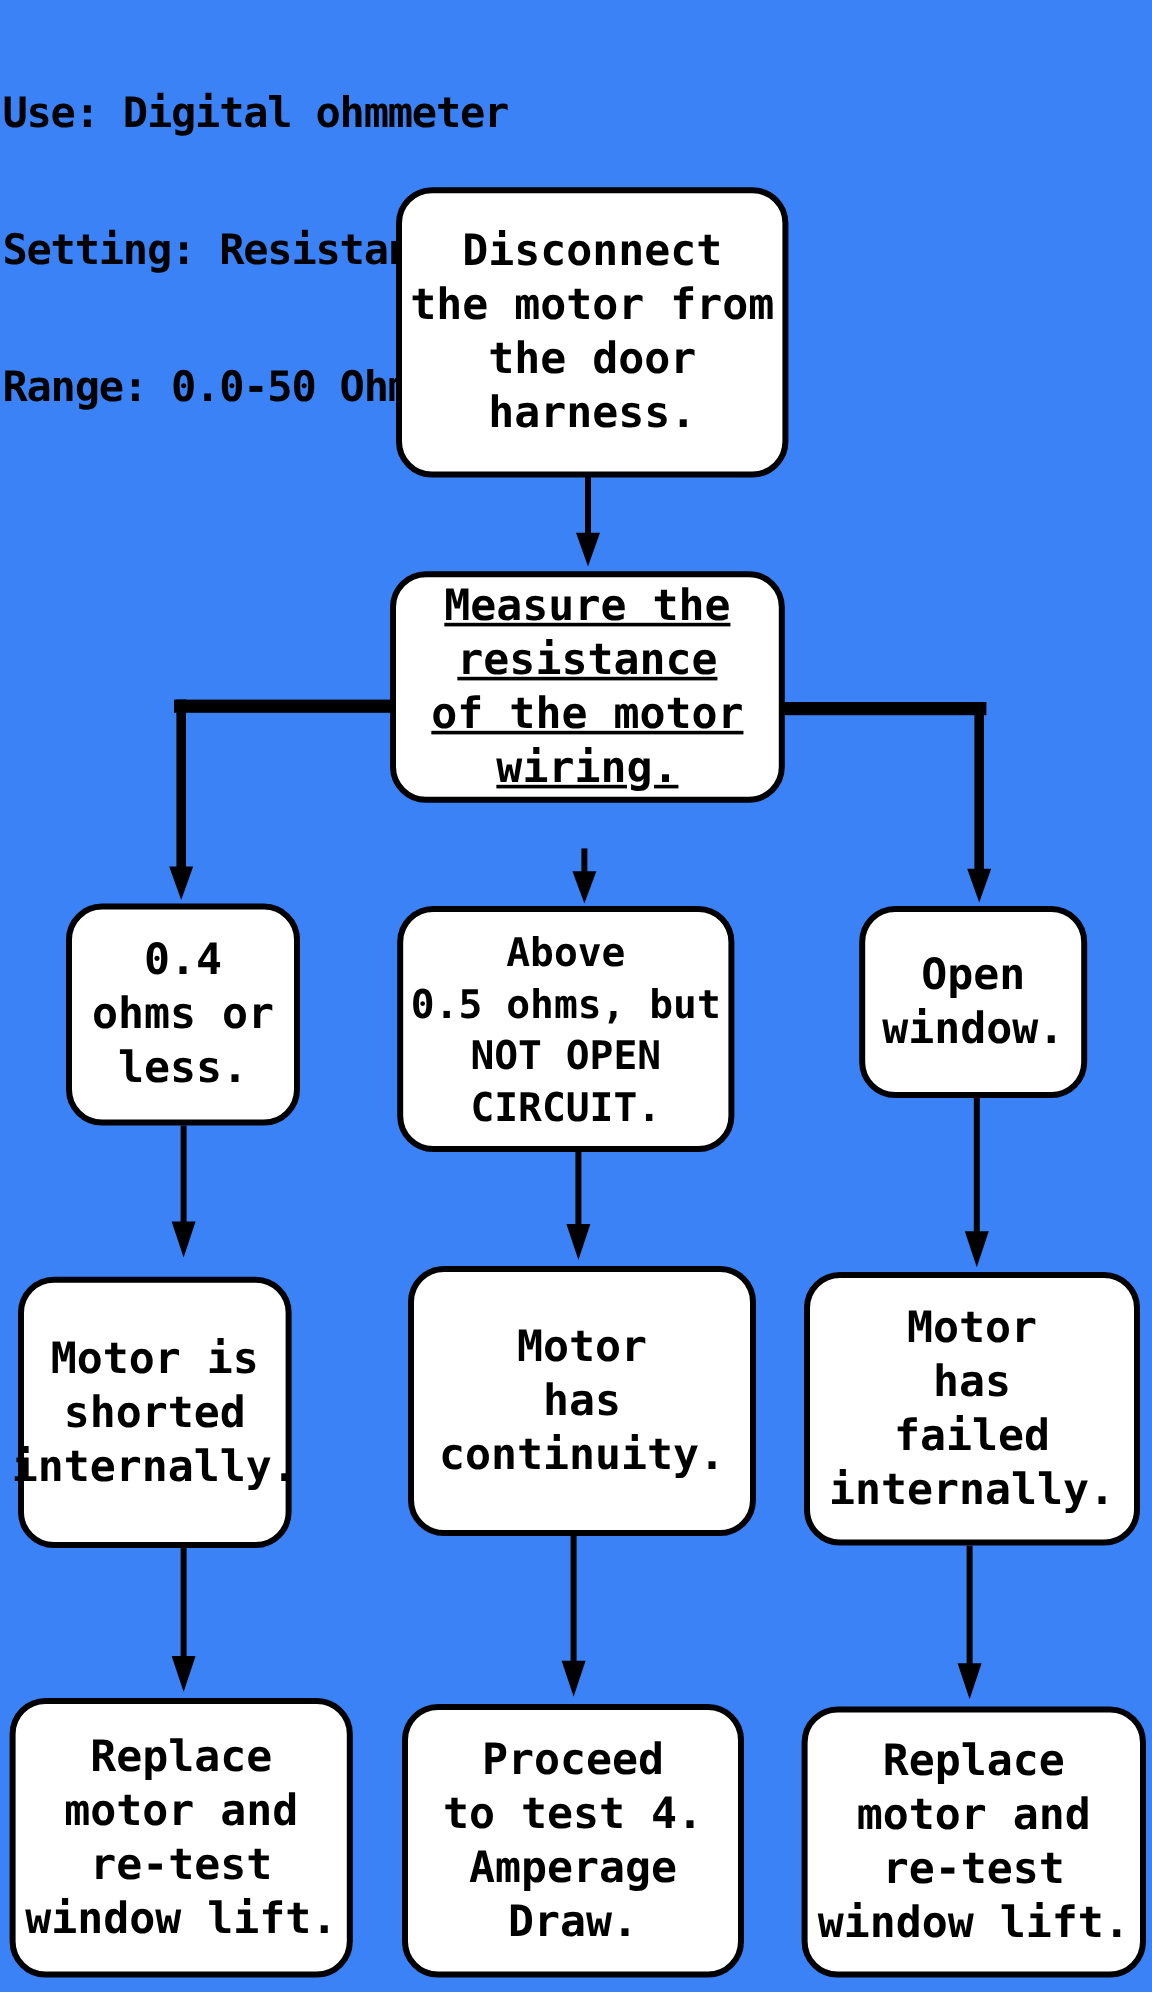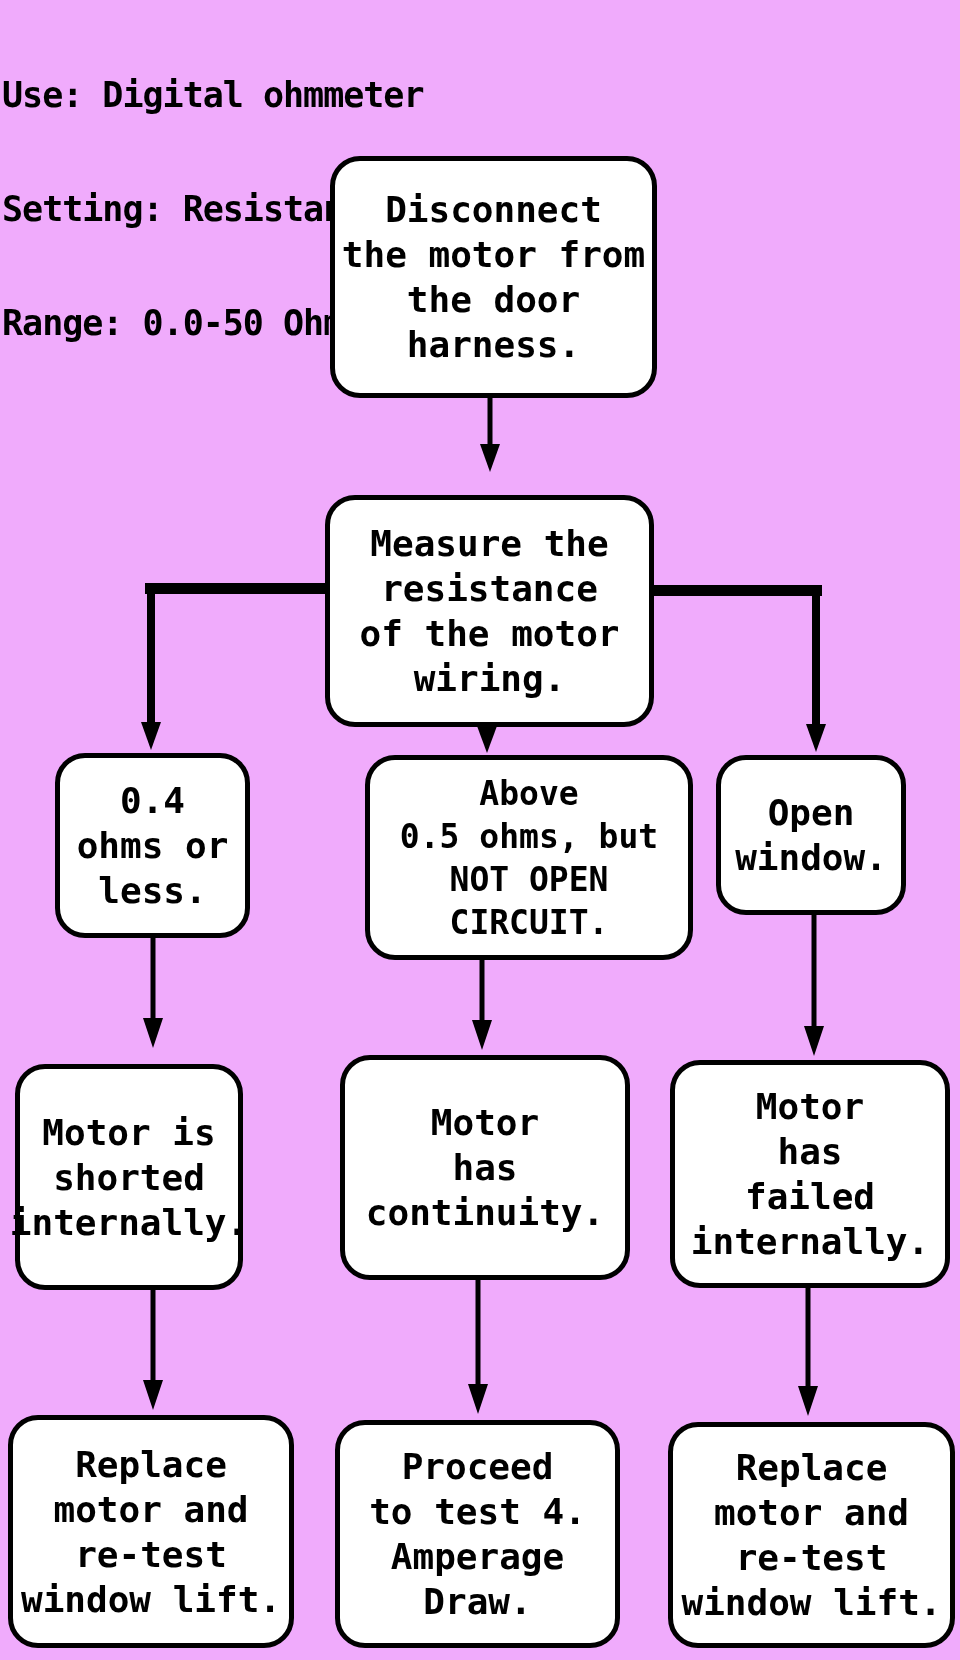--- a/index.html
+++ b/index.html
@@ -1,20 +1,20 @@
 <!DOCTYPE html>
 <html><head>
 <meta charset="utf-8">
 <style>
   html, body { margin: 0; padding: 0; background: #ffffff; }
   .canvas {
     position: relative;
     width: 960px;
     height: 1660px;
-    background: #f0abfc;
+    background: #3b82f6;
     color: #000000;
     font-family: "DejaVu Sans Mono", monospace;
     font-weight: bold;
     overflow: hidden;
   }
   .header {
     position: absolute;
     left: 2px;
     top: 0px;
     font-size: 35px;
@@ -35,23 +35,23 @@
     display: flex;
     align-items: center;
     justify-content: center;
     text-align: center;
     font-size: 36px;
     line-height: 45px;
     white-space: pre-line;
     box-sizing: border-box;
   }
   #n-disconnect { left: 330px; top: 156px; width: 327px; height: 242px; }
-  #n-measure    { left: 325px; top: 495px; width: 329px; height: 232px; }
+  #n-measure    { left: 325px; top: 476px; width: 329px; height: 193px; text-decoration: underline; }
   #n-low        { left:  55px; top: 753px; width: 195px; height: 185px; }
-  #n-between    { left: 365px; top: 755px; width: 328px; height: 205px; font-size: 33px; line-height: 43px; }
+  #n-between    { left: 331px; top: 755px; width: 281px; height: 205px; font-size: 33px; line-height: 43px; }
   #n-open       { left: 716px; top: 755px; width: 190px; height: 160px; }
   #n-shorted    { left:  15px; top: 1064px; width: 228px; height: 226px; }
   #n-continuity { left: 340px; top: 1055px; width: 290px; height: 225px; }
   #n-failed     { left: 670px; top: 1060px; width: 280px; height: 228px; }
   #n-replace-l  { left:   8px; top: 1415px; width: 286px; height: 233px; }
   #n-proceed    { left: 335px; top: 1420px; width: 285px; height: 228px; }
   #n-replace-r  { left: 668px; top: 1422px; width: 287px; height: 226px; }
 </style>
 </head>
 <body>

